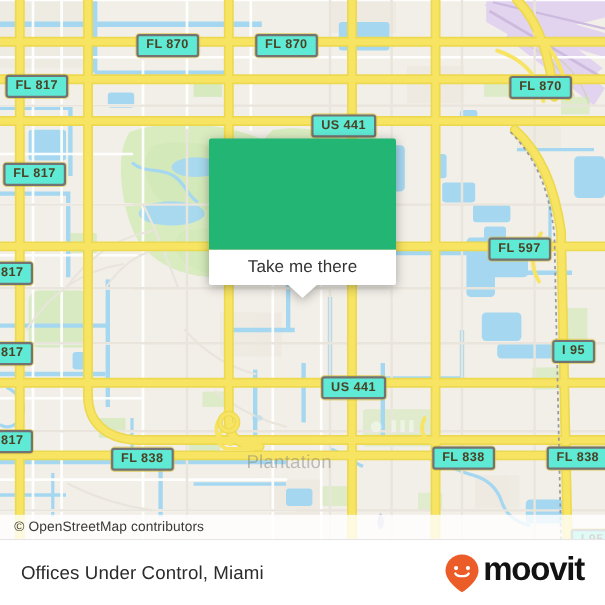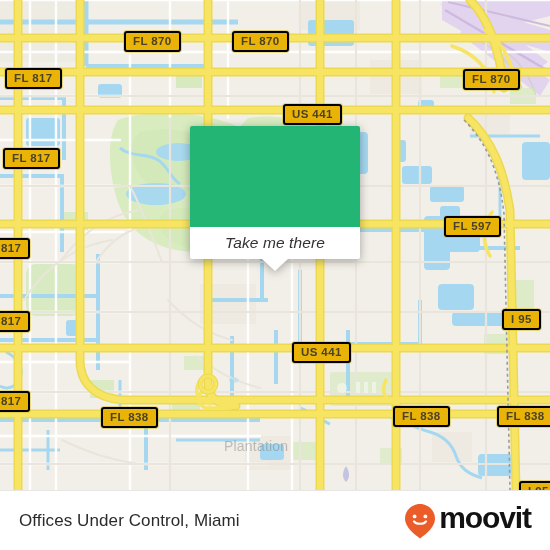--- a/index.html
+++ b/index.html
@@ -31,55 +31,54 @@
     filter:drop-shadow(0 2px 5px rgba(0,0,0,.32));
   }
   .popup-img{
     width:170px;height:101px;background:#22b573;
     border-radius:2px 2px 0 0;
   }
   .popup-bar{
     width:170px;height:32px;background:#ffffff;
     display:flex;align-items:center;justify-content:center;
     border-radius:0 0 2px 2px;
-    font-size:15.5px;color:#333333;letter-spacing:.1px;font-style:italic;
+    font-size:15.5px;color:#333333;letter-spacing:.1px;
   }
   .popup-tip{
     position:absolute;left:50%;transform:translateX(-50%);
     top:133px;width:0;height:0;
     border-left:13px solid transparent;
     border-right:13px solid transparent;
     border-top:12px solid #ffffff;
   }
 
   
   .shield{
     position:absolute;z-index:30;
-    background:#eab308;
-    border:2px solid #000000;
+    background:#5eead4;
+    border:2px solid #737373;
     border-radius:3px;
     color:#4a4326;
     font-weight:bold;
     font-size:11.5px;
     letter-spacing:.4px;
     padding:2.5px 7px 3px 7px;
     white-space:nowrap;
     box-shadow:0 0 0 1px rgba(215,190,40,.55);
     line-height:1;
   }
 
   
   .place-label{
     position:absolute;z-index:25;
-    font-size:14px;color:#7b7b7b;
+    font-size:17px;color:#7b7b7b;
     opacity:.45;
     filter:blur(.7px);
     white-space:nowrap;
     letter-spacing:.2px;
-    margin-top:28px;
   }
 
   
   #footer{
     position:absolute;left:0;top:490px;width:550px;height:60px;
     background:#ffffff;
     border-top:1px solid #e6e6e6;
     display:flex;align-items:center;justify-content:space-between;
     box-sizing:border-box;padding:0 19px 0 19px;
   }
@@ -356,20 +355,23 @@
     <div class="shield" style="left:393px;top:406px;">FL 838</div>
     <div class="shield" style="left:497px;top:406px;">FL 838</div>
     <div class="shield" style="left:519px;top:481px;">I 95</div>
 
     <div class="popup">
       <div class="popup-img"></div>
       <div class="popup-bar">Take me there</div>
       <div class="popup-tip"></div>
     </div>
 
+    <div class="attrib">
+      <span>© OpenStreetMap contributors</span>
+    </div>
   </div>
 
   <div id="footer">
     <div class="title">Offices Under Control, Miami</div>
     <div class="logo">
       <svg width="34" height="36" viewBox="0 0 34 36">
         <path d="M17 1 C8.7 1 2 7.6 2 15.6 C2 25 14 33.6 17 35.4 C20 33.6 32 25 32 15.6 C32 7.6 25.3 1 17 1 Z" fill="#ec5c29"></path>
         <circle cx="11.6" cy="13.4" r="1.9" fill="#ffffff"></circle>
         <circle cx="22.4" cy="13.4" r="1.9" fill="#ffffff"></circle>
         <path d="M11 18.4 C13 21.6 21 21.6 23 18.4" fill="none" stroke="#ffffff" stroke-width="2.1" stroke-linecap="round"></path>

